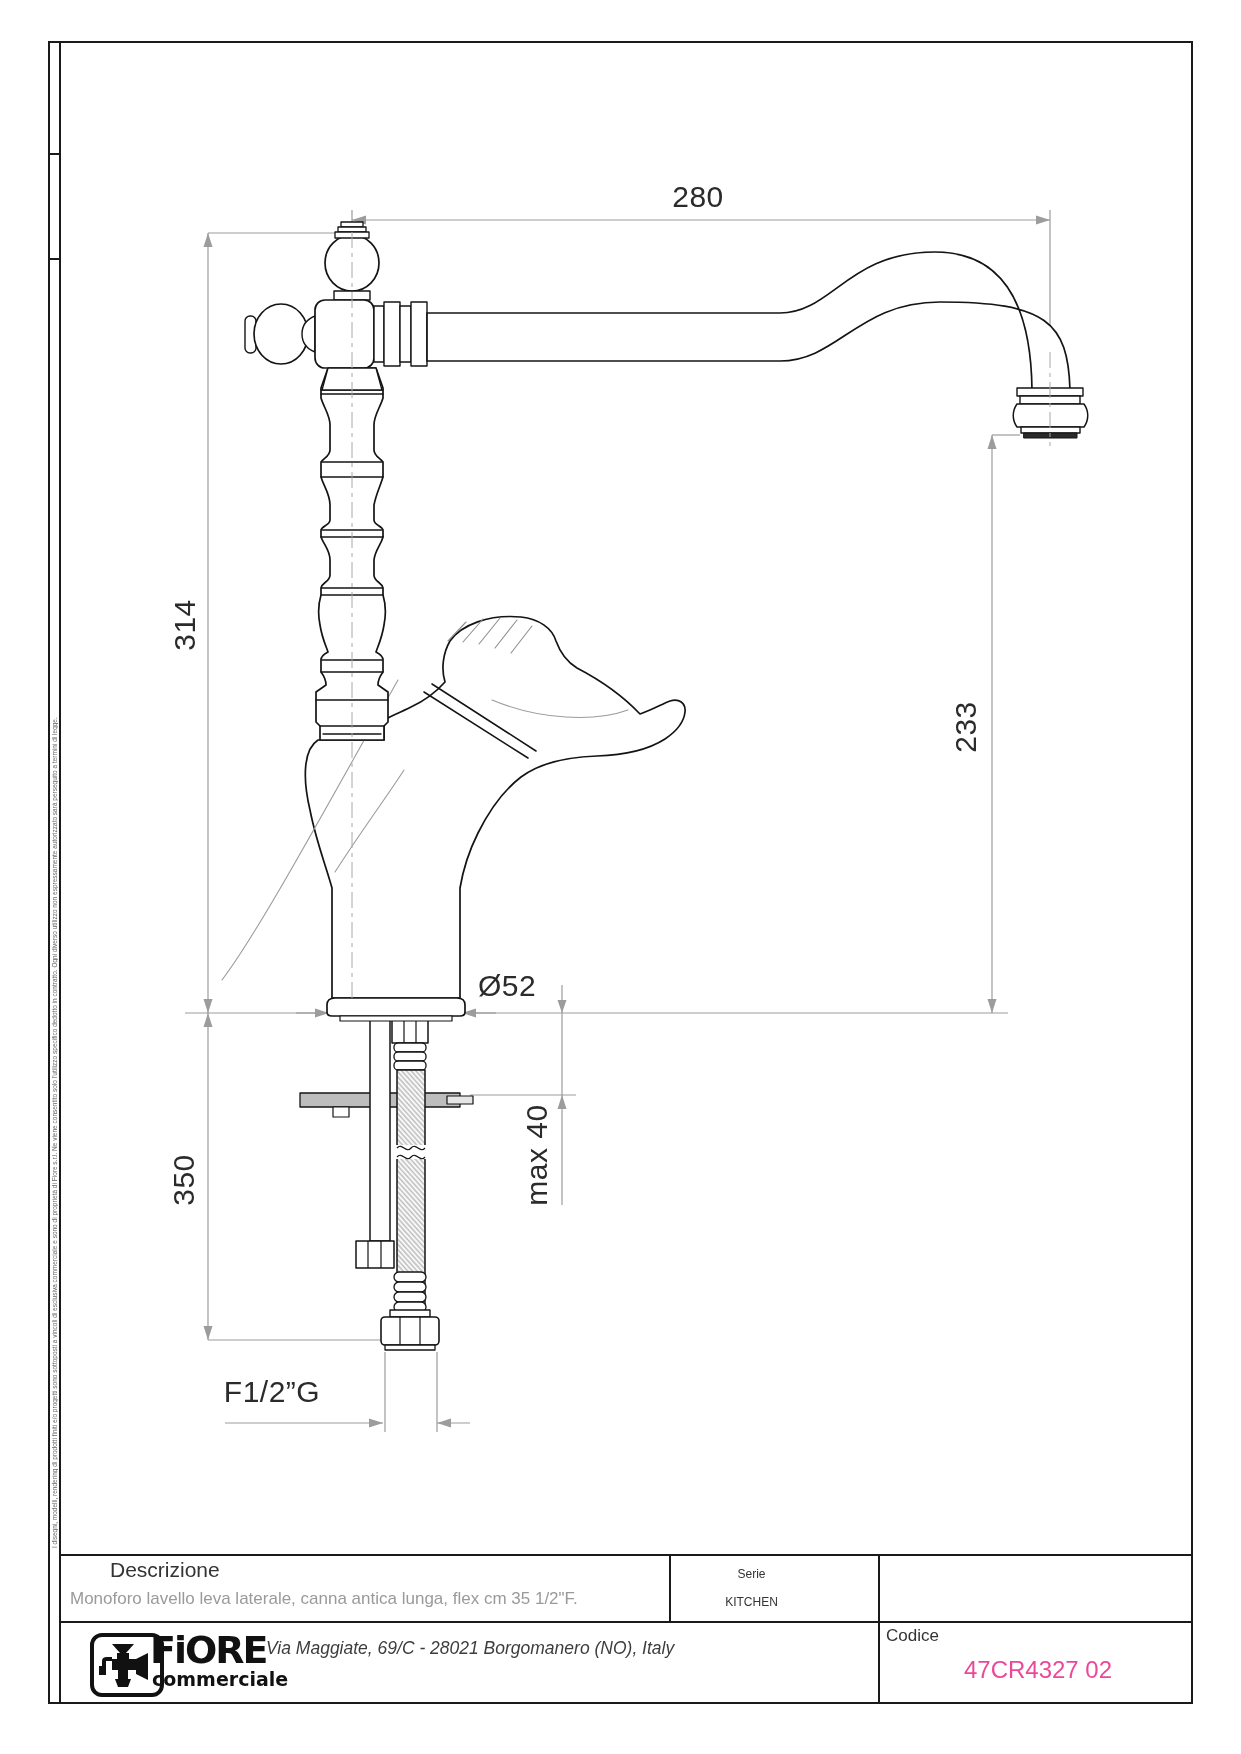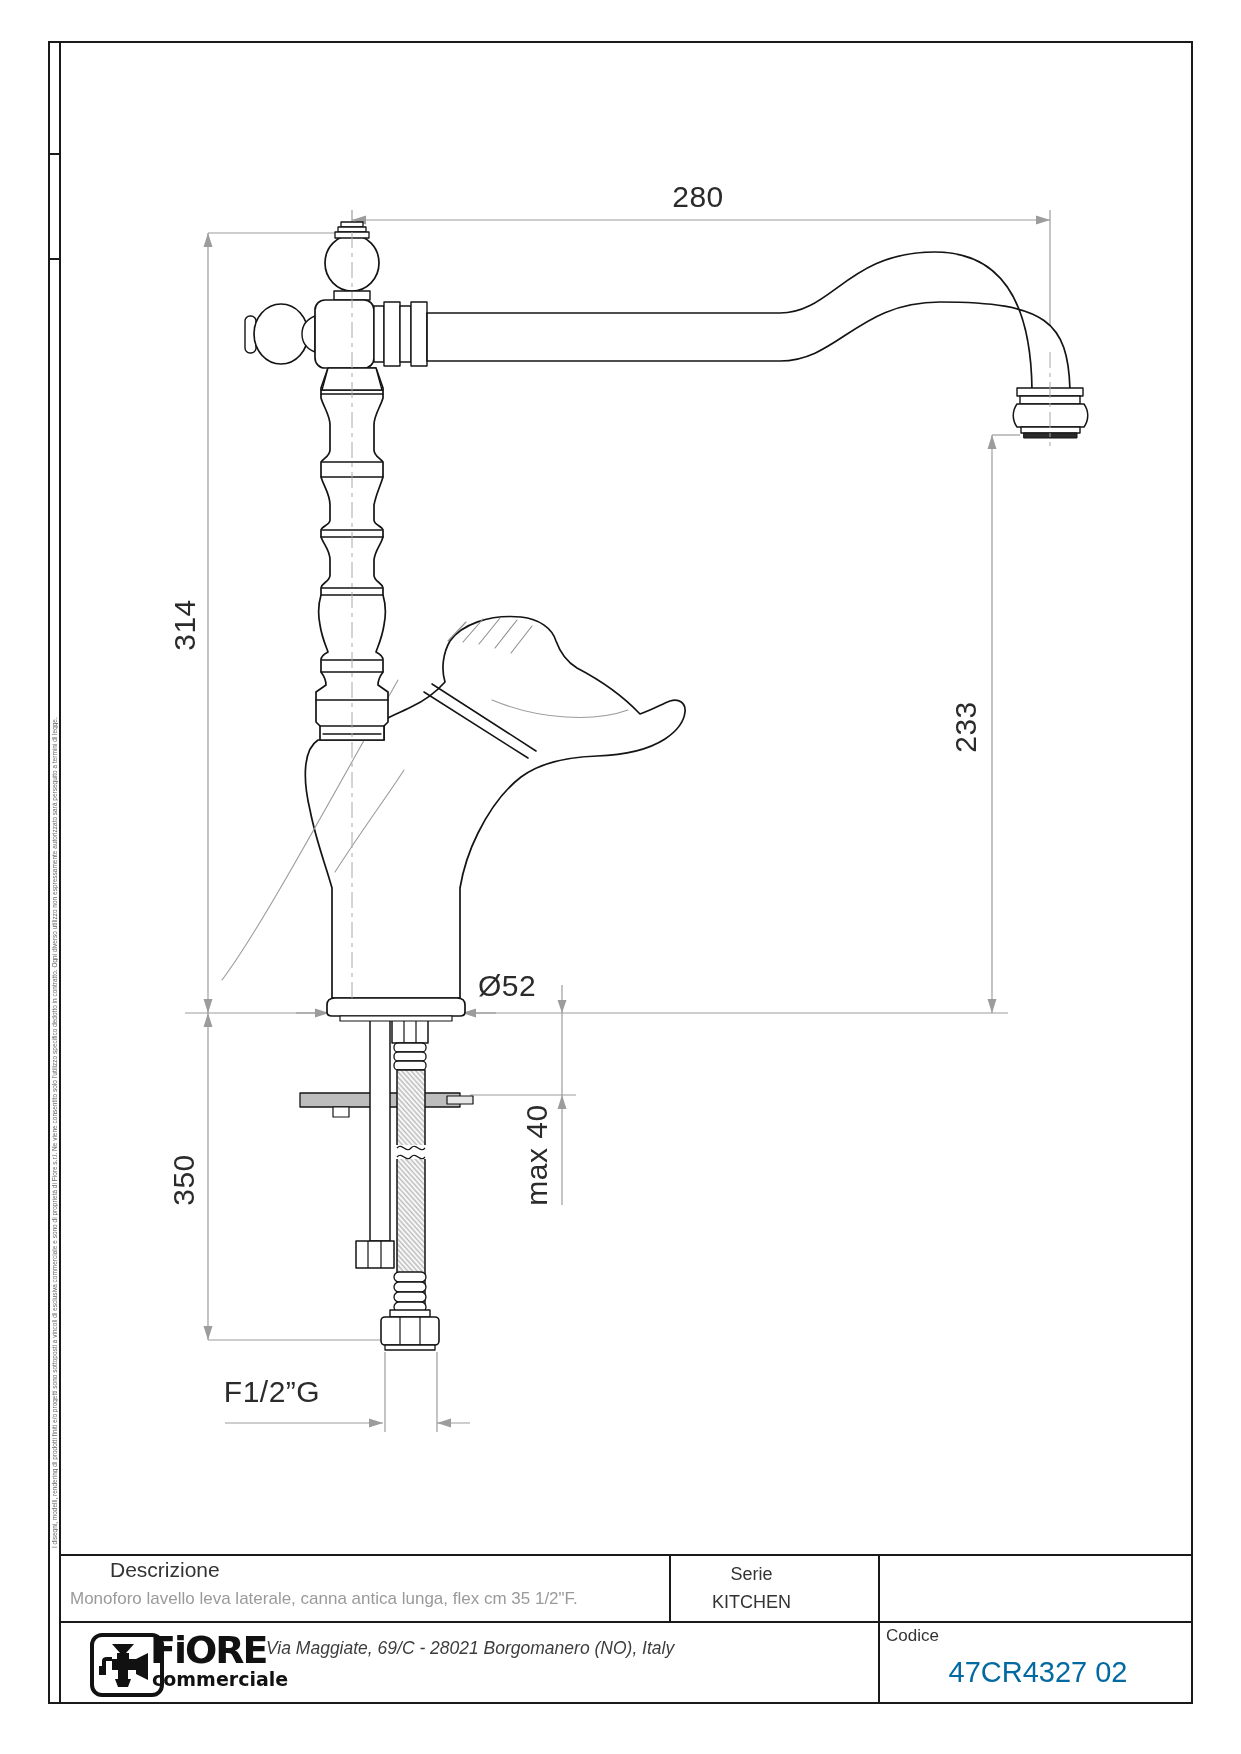--- a/index.html
+++ b/index.html
@@ -16,24 +16,24 @@
 
   
   .dim { position:absolute; font-size:30px; color:#2b2b2b; white-space:nowrap; transform:translate(-50%,-50%); letter-spacing:0.5px; }
   .dim.rot { transform:translate(-50%,-50%) rotate(-90deg); }
 
   
   .tb-line-h { position:absolute; height:0; border-top:2px solid #1a1a1a; }
   .tb-line-v { position:absolute; width:0; border-left:2px solid #1a1a1a; }
   .lbl { position:absolute; font-size:21px; color:#333;margin-left:40px; }
   .desc-text { position:absolute; font-size:17px; color:#9a9a9a; }
-  .serie-wrap { position:absolute; left:669px; top:1560px; width:165px; text-align:center; font-size:18px; color:#333; }
+  .serie-wrap { position:absolute; left:669px; top:1560px; width:165px; text-align:center; font-size:12px; color:#333; }
   .serie-wrap div { line-height:28px; }
   .codice-lbl { position:absolute; font-size:17px; color:#333;text-align:right; }
-  .codice-val { position:absolute; font-size:29px; color:#0369a1; transform:translateX(-50%); }
+  .codice-val { position:absolute; font-size:24px; color:#ec4899; transform:translateX(-50%); }
   .addr { position:absolute; font-size:17.5px; color:#3d3d3d; line-height:30px; }
 
   
   .logo-wrap { position:absolute; left:70px; top:1632px; width:190px; height:66px;padding-left:20px; }
   .brand-name { position:absolute; left:80px; top:-4px; font-size:38px; font-weight:900; letter-spacing:-2px; color:#111; font-family:"DejaVu Sans", sans-serif; }
   .brand-sub { position:absolute; left:82px; top:36px; font-size:19px; font-weight:800; letter-spacing:0px; color:#111; font-family:"DejaVu Sans", sans-serif; }
 
   
   .sidenote { position:absolute; left:51px; top:1548px; width:1248px; transform-origin:0 0; transform:rotate(-90deg); font-size:6.5px; color:#666; white-space:nowrap; overflow:hidden; }
 </style>

